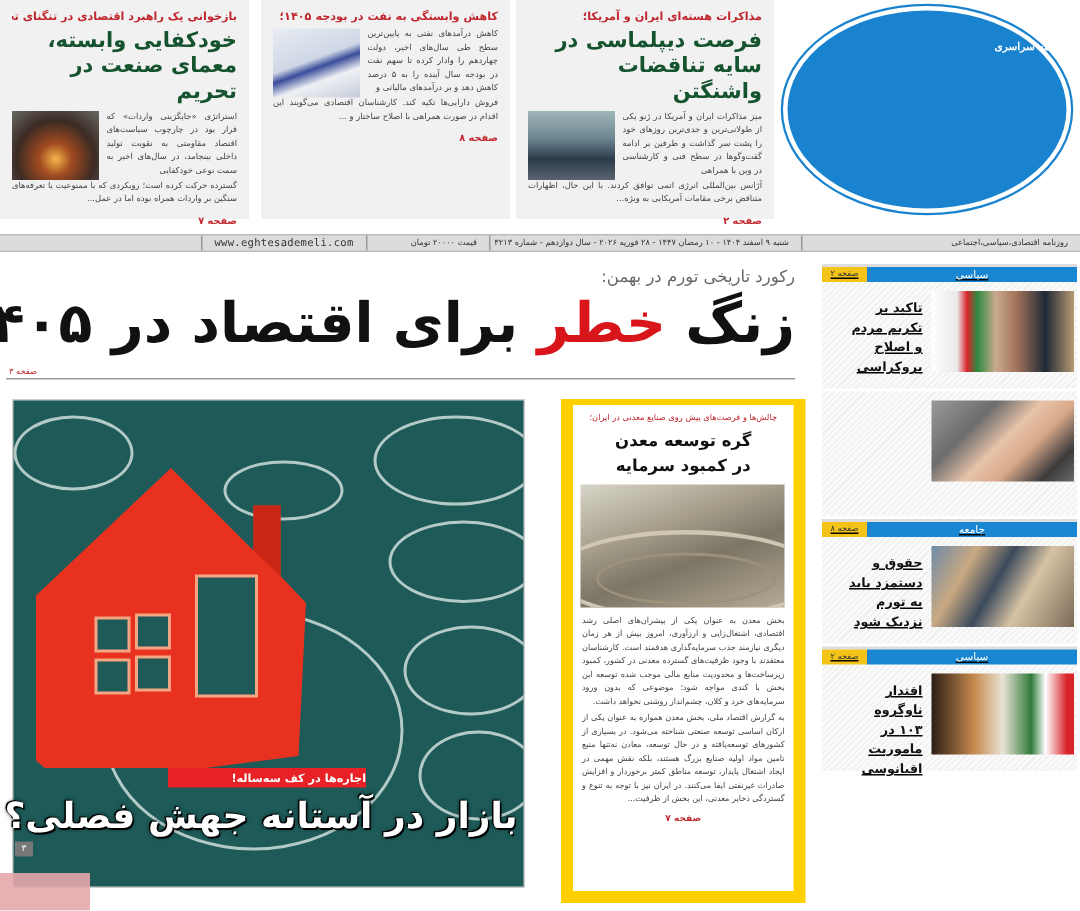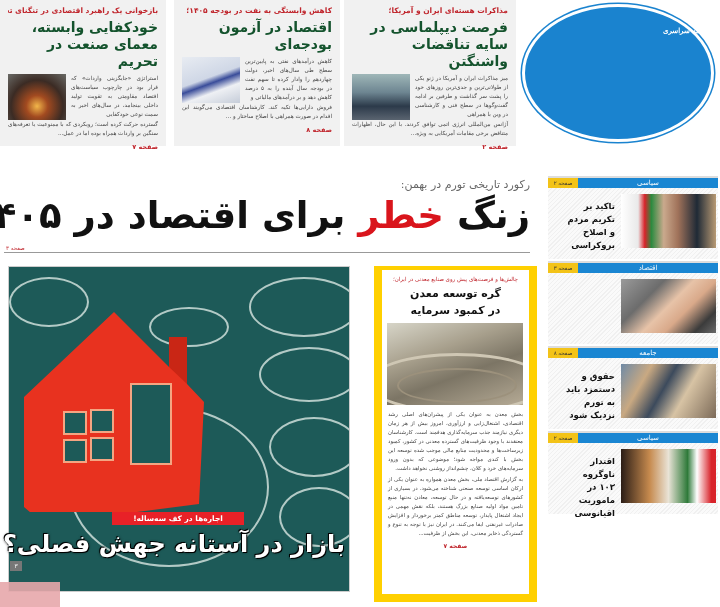--- a/index.html
+++ b/index.html
@@ -31,35 +31,35 @@
   .kicker-main { position: absolute; right: 190px; top: 178px; font-size: 11px; color: #666; white-space: nowrap; }
   .headline { position: absolute; left: 20px; width: 510px; top: 192px; text-align: center; font-size: 37px; font-weight: 900; font-family: "DejaVu Sans", sans-serif; color: #111; white-space: nowrap; line-height: 48px; letter-spacing: -1px; }
   .headline .red { color: #d9151c; }
   .hl-page { position: absolute; left: 6px; top: 245px; font-size: 5.5px; color: #c0262d; }
   .hl-rule { position: absolute; left: 4px; top: 252px; width: 526px; height: 1px; background: #999; }
 
   
   .hero { position: absolute; left: 8px; top: 266px; width: 342px; height: 326px; background: #1d5a58; overflow: hidden; border: 1px solid #ccc; }
   .hero .chalk { position: absolute; border: 2px solid rgba(230,240,235,0.75); border-radius: 50%; }
   .hero .house { position: absolute; left: 10px; top: 25px; }
-  .hero-kicker { position: absolute; left: 112px; top: 512px; width: 132px; height: 13px; background: #e82127; color: #fff; font-size: 7.5px; font-weight: bold; text-align: center; line-height: 13px; }
+  .hero-kicker { position: absolute; left: 112px; top: 512px; width: 132px; height: 13px; background: #e82127; color: #fff; font-size: 7.5px; font-weight: bold; line-height: 13px; }
   .hero-title { position: absolute; left: 20px; top: 530px; width: 325px; text-align: right; font-size: 24px; font-weight: 900; color: #fff; text-shadow: 0 0 3px #000, 1px 1px 0 #000, -1px -1px 0 #000; white-space: nowrap; }
   .hero-page { position: absolute; left: 10px; top: 561px; width: 12px; height: 10px; background: #777; color: #fff; font-size: 6px; text-align: center; line-height: 10px; }
   .corner-badge { position: absolute; left: 0; top: 582px; width: 60px; height: 25px; background: #e7a7ab; opacity: 0.9; }
 
   
   .ybox { position: absolute; left: 374px; top: 266px; width: 163px; height: 336px; border: 8px solid #ffd000; border-top-width: 4px; background: #fff; padding: 6px 6px; }
   .ybox .kicker { font-size: 5.5px; color: #c0262d; text-align: center; white-space: nowrap; }
   .ybox .title { font-size: 11px; font-weight: bold; text-align: center; line-height: 17px; margin-top: 3px; color: #111; }
   .ybox .photo { width: 136px; height: 82px; margin: 4px auto 0; background: linear-gradient(160deg, #d7d5c8 0%, #a79f8c 35%, #7c7565 60%, #b5aa95 100%); position: relative; overflow: hidden; }
   .ybox .body { font-size: 5.4px; line-height: 9px; color: #444; text-align: justify; margin-top: 5px; }
   .ybox .page-ref { font-size: 6px; color: #c0262d; text-align: center; margin-top: 4px; font-weight: bold; }
 
   
-  .sidebar { position: absolute; left: 548px; top: 176px; width: 170px; }
+  .sidebar { position: absolute; left: 548px; top: 176px; width: 170px; text-decoration: underline; }
   .sb-item { position: relative; height: 83px; margin-bottom: 2px; background: repeating-linear-gradient(135deg, #fafafa 0 2px, #f0f0f0 2px 3px); }
   .sb-head { height: 12px; display: flex; border-top: 2px solid #ddd; }
   .sb-head .sec { flex: 1; background: #1a86d2; color: #fff; font-size: 7px; text-align: center; line-height: 10px; }
   .sb-head .pg { width: 30px; background: #f3c318; color: #333; font-size: 5.5px; text-align: center; line-height: 10px; }
   .sb-body { display: flex; flex-direction: row; padding: 6px 2px 0 0; margin-left: 14px; }
   .sb-img { width: 95px; height: 54px; flex: none; }
   .sb-text { flex: 1; font-size: 8.5px; font-weight: bold; line-height: 13px; text-align: right; padding: 6px 6px 0 4px; color: #111; }
 </style>
 </head>
 <body>
@@ -72,21 +72,20 @@
     <div class="body">
       <div class="text">میز مذاکرات ایران و آمریکا در ژنو یکی از طولانی‌ترین و جدی‌ترین روزهای خود را پشت سر گذاشت و طرفین بر ادامه گفت‌وگوها در سطح فنی و کارشناسی در وین با همراهی</div>
       <div class="thumb" style="background:linear-gradient(180deg,#9fb7b8 0%,#6d8591 40%,#2c3a4a 70%,#5a6470 100%);"></div>
     </div>
     <div class="tail">آژانس بین‌المللی انرژی اتمی توافق کردند. با این حال، اظهارات متناقض برخی مقامات آمریکایی به ویژه...</div>
     <div class="page-ref">صفحه ۲</div>
   </div>
 
   <div class="teaser" style="left:174px; width:166px;">
     <div class="kicker">کاهش وابستگی به نفت در بودجه ۱۴۰۵؛</div>
-    <div class="title">اقتصاد در آزمون بودجه‌ای</div>
     <div class="body">
       <div class="text">کاهش درآمدهای نفتی به پایین‌ترین سطح طی سال‌های اخیر، دولت چهاردهم را وادار کرده تا سهم نفت در بودجه سال آینده را به ۵ درصد کاهش دهد و بر درآمدهای مالیاتی و</div>
       <div class="thumb" style="background:linear-gradient(160deg,#e8ecf2 0%,#cfd7e6 45%,#3a4d9a 55%,#eef0f4 70%,#c5ccd8 100%);"></div>
     </div>
     <div class="tail">فروش دارایی‌ها تکیه کند. کارشناسان اقتصادی می‌گویند این اقدام در صورت همراهی با اصلاح ساختار و ...</div>
     <div class="page-ref">صفحه ۸</div>
   </div>
 
   <div class="teaser" style="left:0; width:166px;">
     <div class="kicker">بازخوانی یک راهبرد اقتصادی در تنگنای تحریم؛</div>
@@ -97,20 +96,27 @@
     </div>
     <div class="tail">گسترده حرکت کرده است؛ رویکردی که با ممنوعیت یا تعرفه‌های سنگین بر واردات همراه بوده اما در عمل...</div>
     <div class="page-ref">صفحه ۷</div>
   </div>
 
   <div class="logo-wrap">
     <div class="logo-oval"></div>
     <div class="logo-sub">روزنامه سراسری</div>
   </div>
 
+  <div class="strip">
+    <div class="cell" style="width:186px;">روزنامه اقتصادی،سیاسی،اجتماعی</div>
+    <div class="cell" style="width:208px;">شنبه ۹ اسفند ۱۴۰۴ - ۱۰ رمضان ۱۴۴۷ - ۲۸ فوریه ۲۰۲۶ - سال دوازدهم - شماره ۳۲۱۳</div>
+    <div class="cell" style="width:82px;">قیمت ۲۰۰۰۰ تومان</div>
+    <div class="cell url" style="width:110px;">www.eghtesademeli.com</div>
+    <div class="cell" style="flex:1; border-left:none;"></div>
+  </div>
 
   <div class="kicker-main">رکورد تاریخی تورم در بهمن:</div>
   <div class="headline">
     <span>زنگ </span><span class="red">خطر</span><span> برای اقتصاد در ۱۴۰۵</span>
   </div>
   <div class="hl-page">صفحه ۳</div>
   <div class="hl-rule"></div>
 
   <div class="hero">
     <div class="chalk" style="left:240px; top:10px; width:110px; height:60px;"></div>
@@ -155,24 +161,20 @@
       <div class="sb-head">
         <div class="sec">سیاسی</div>
         <div class="pg">صفحه ۲</div>
       </div>
       <div class="sb-body">
         <div class="sb-img" style="background:linear-gradient(90deg,#ffffff 0%,#e9e9e9 18%,#d8232a 25%,#2c8a3f 32%,#caa98d 45%,#a0725a 60%,#1f2a36 80%,#b89a74 100%);"></div>
         <div class="sb-text">تاکید بر تکریم مردم و اصلاح بروکراسی</div>
       </div>
     </div>
     <div class="sb-item">
-      <div class="sb-head">
-        <div class="sec">اقتصاد</div>
-        <div class="pg">صفحه ۳</div>
-      </div>
       <div class="sb-body">
         <div class="sb-img" style="background:linear-gradient(135deg,#9a9a9a 0%,#6c6c6c 30%,#e7c3a8 50%,#d9a98a 65%,#3b3b3b 85%,#6a6a6a 100%);"></div>
       </div>
     </div>
     <div class="sb-item">
       <div class="sb-head">
         <div class="sec">جامعه</div>
         <div class="pg">صفحه ۸</div>
       </div>
       <div class="sb-body">

